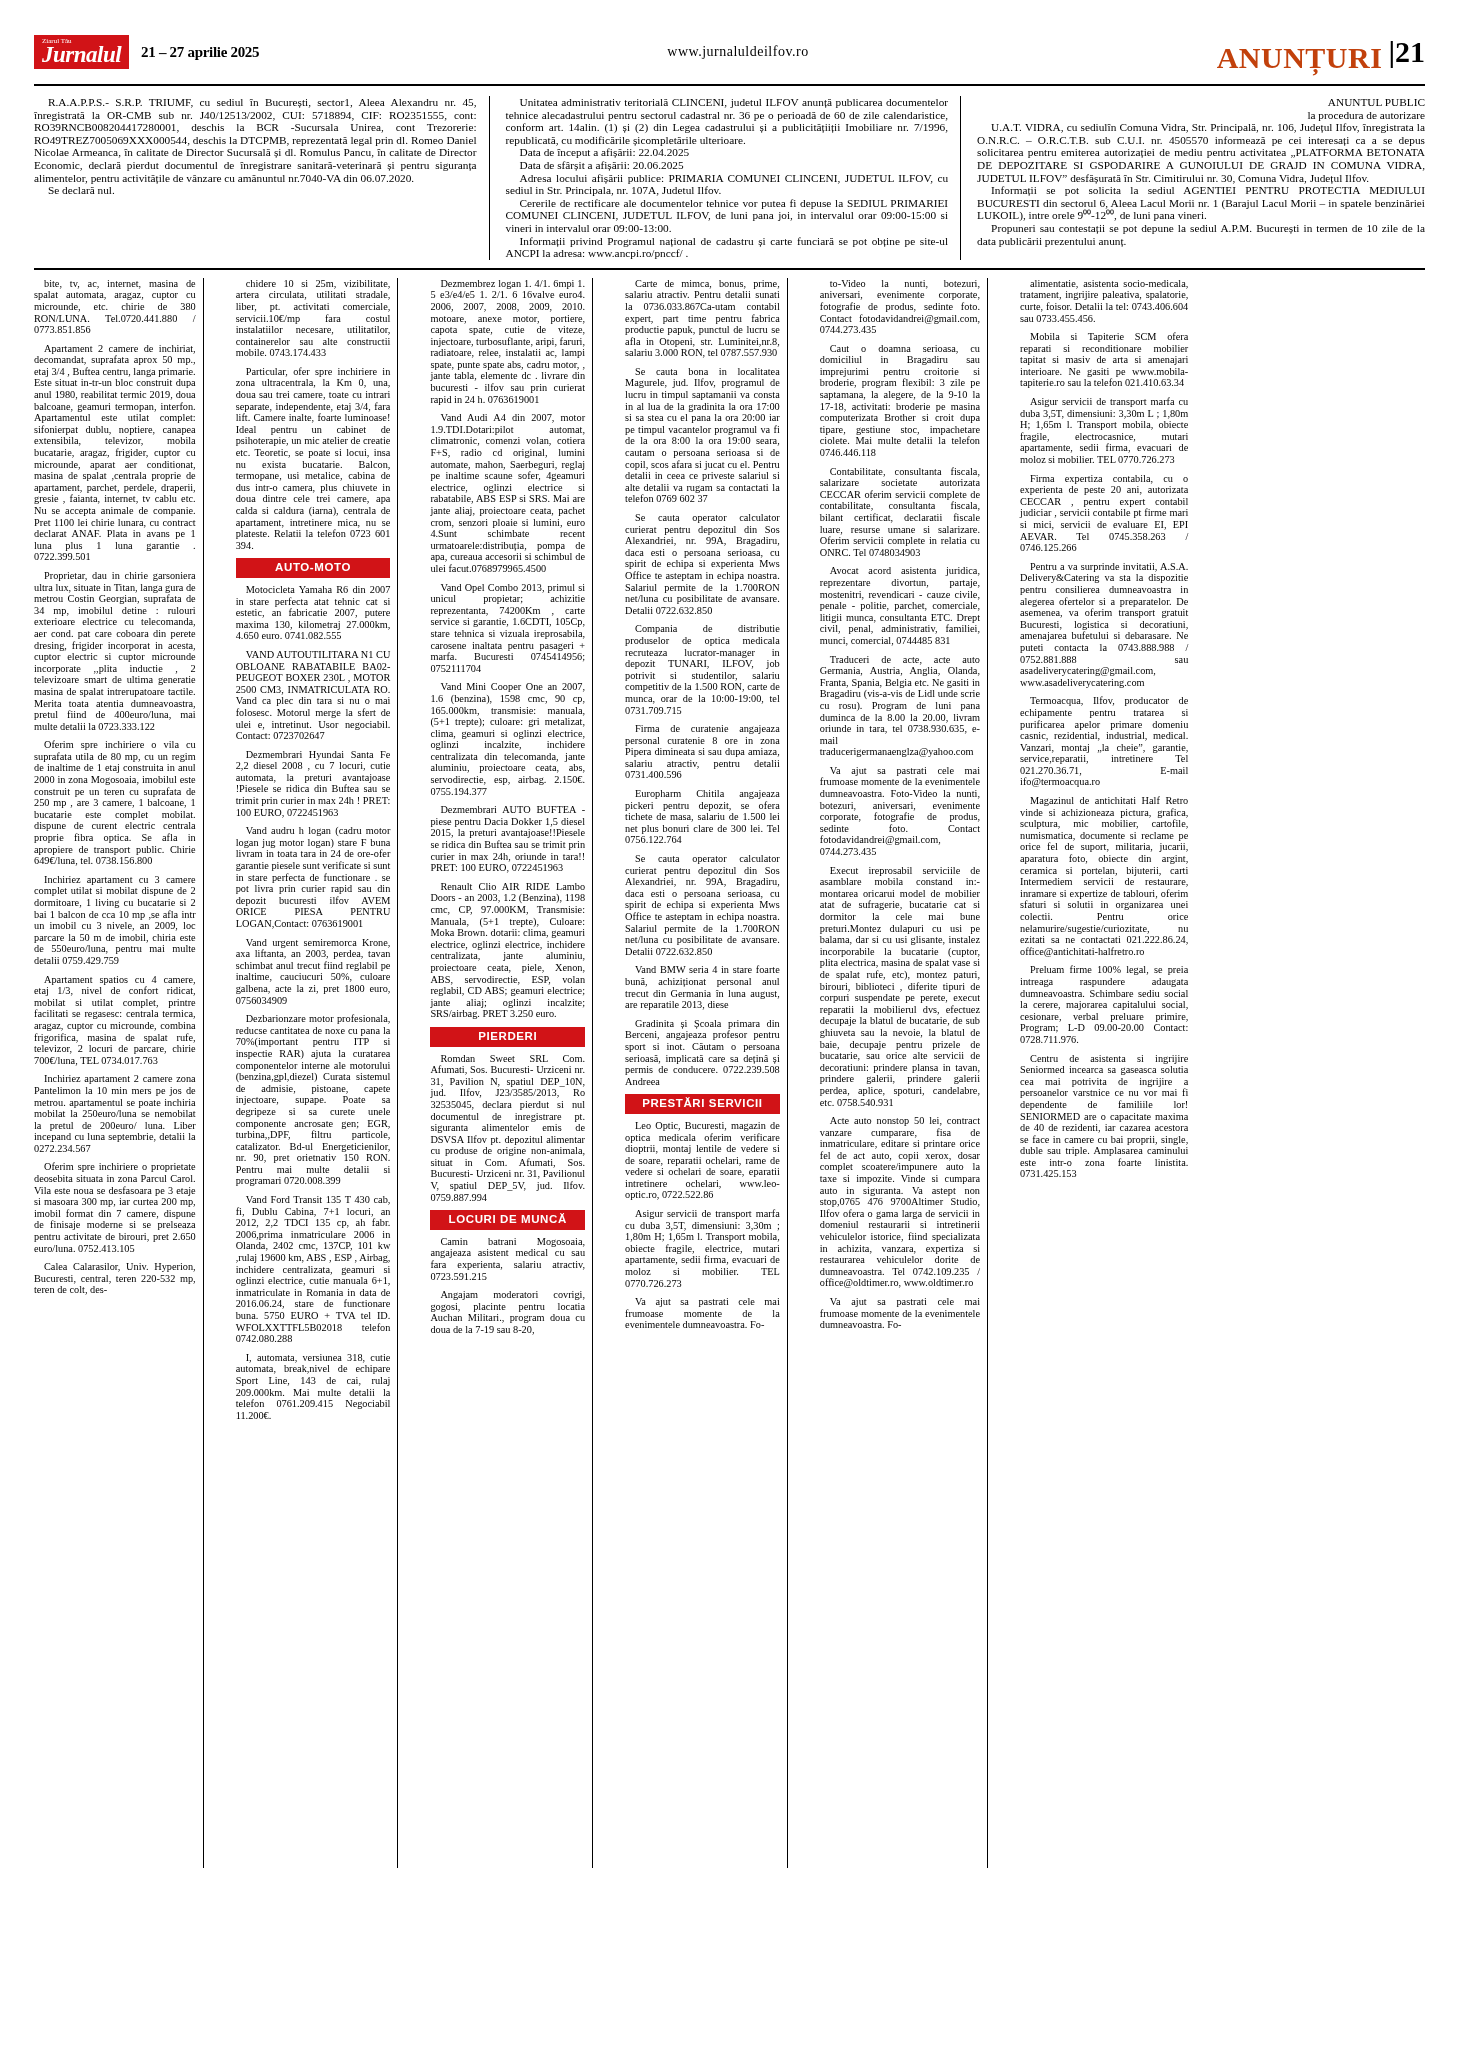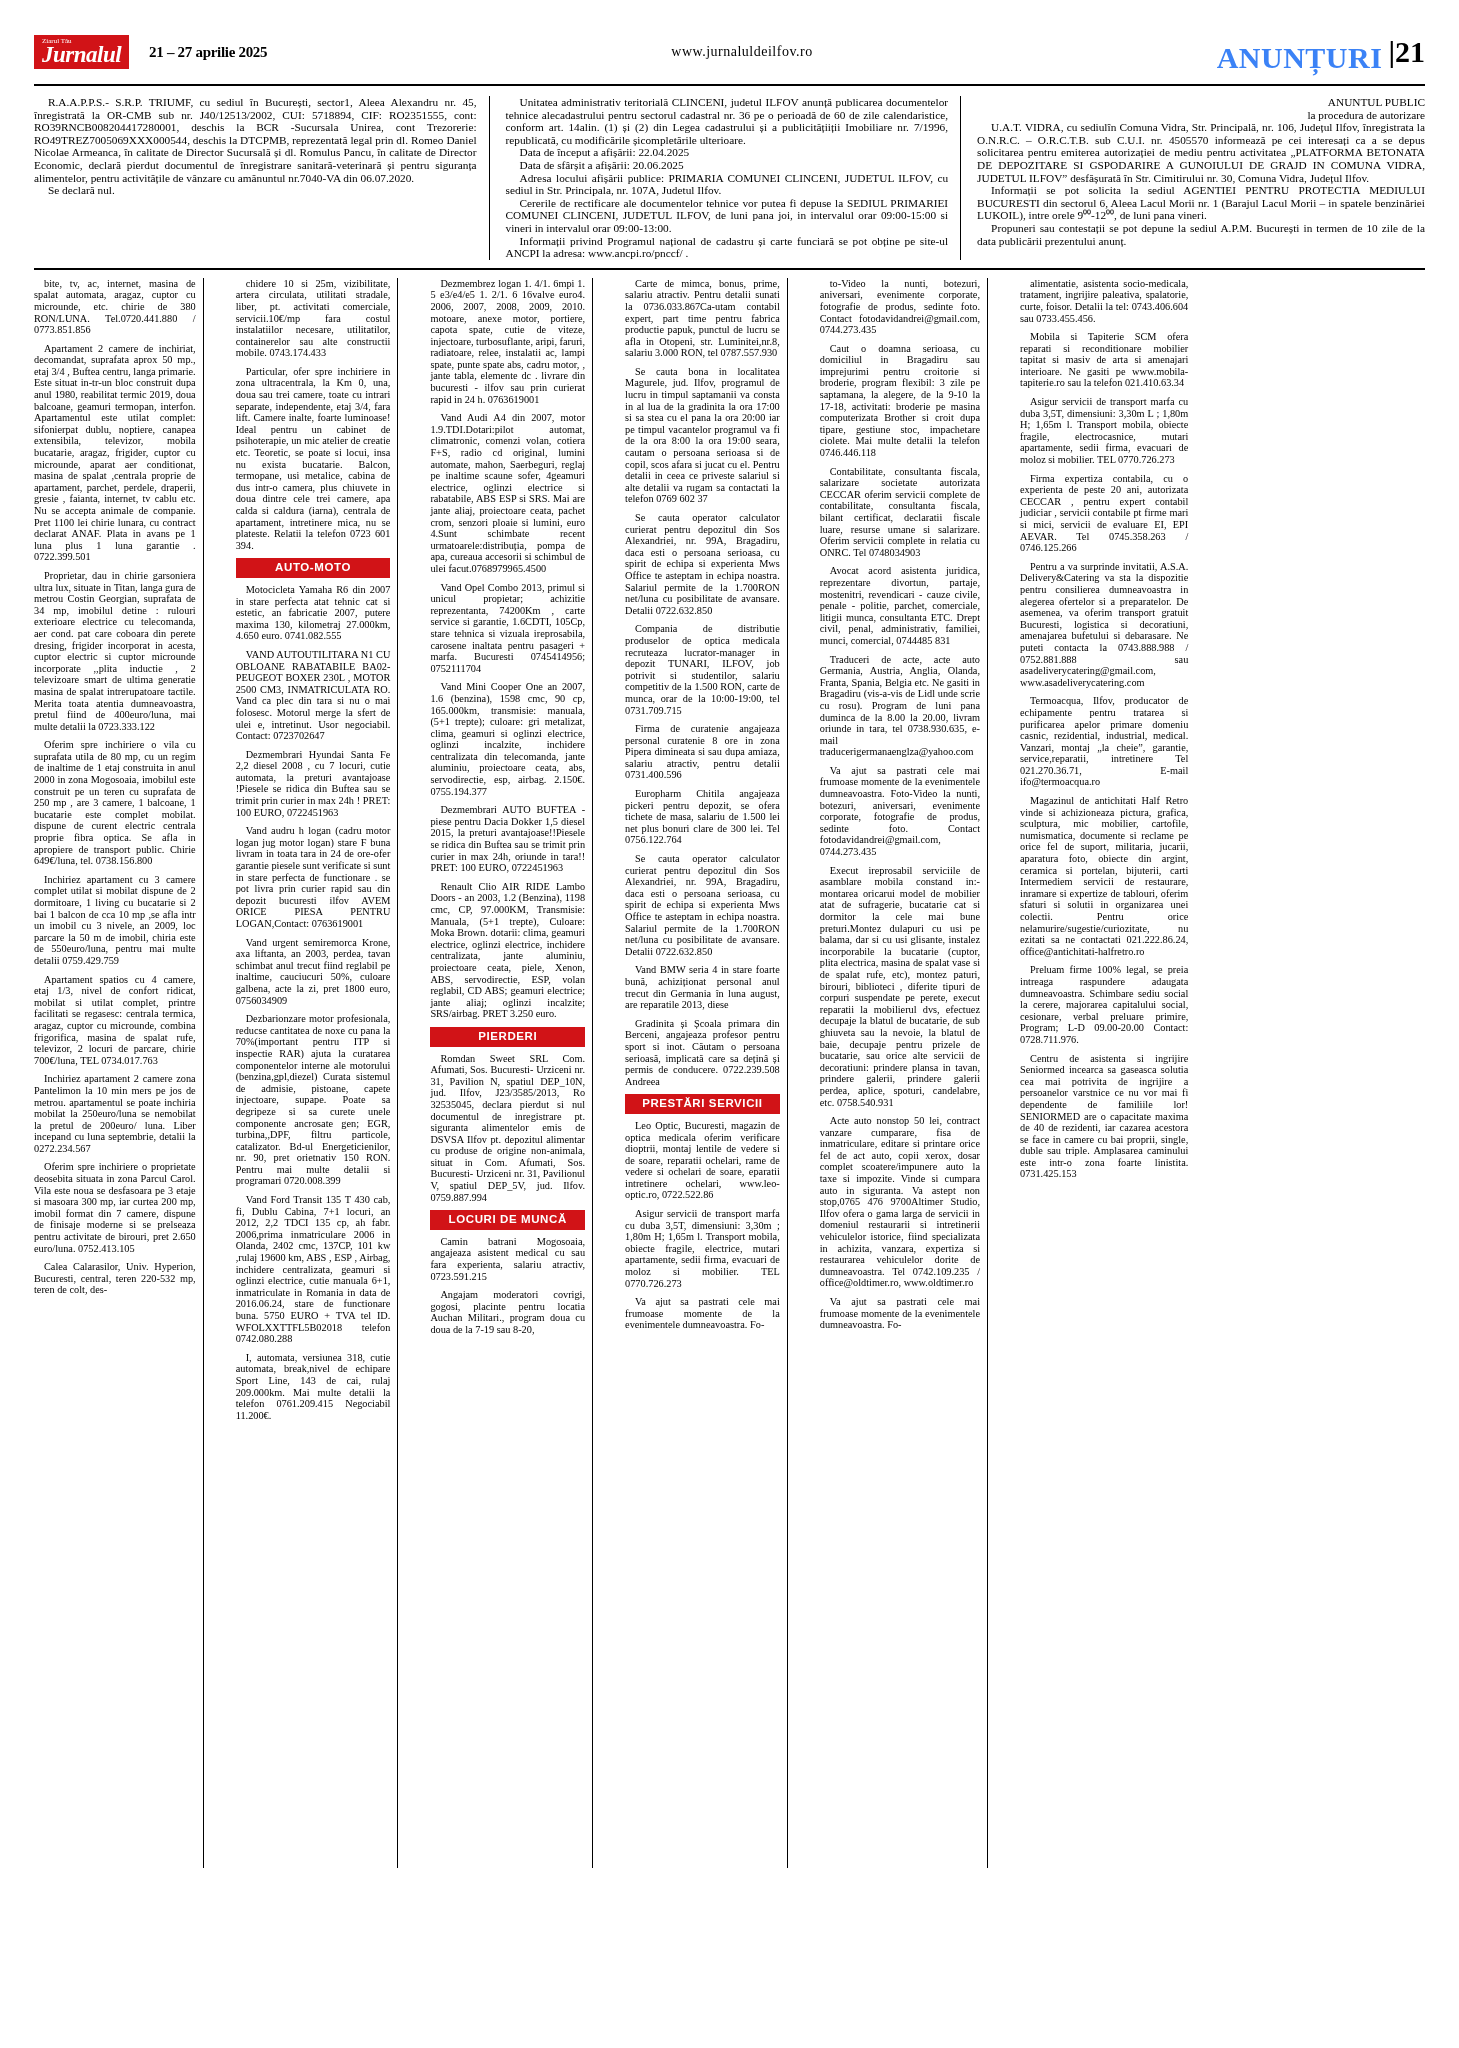--- a/index.html
+++ b/index.html
@@ -3,23 +3,23 @@
 <meta charset="utf-8">
 <style>
   html,body{margin:0;padding:0;background:#b9b9b9;}
   body{font-family:"Liberation Sans", sans-serif;}
   .page{width:1459px;height:2048px;background:#ffffff;margin:0 auto;position:relative;box-sizing:border-box;padding:26px 34px 22px 34px;}
   
   .masthead{display:flex;align-items:center;height:52px;border-bottom:2px solid #000;padding-bottom:6px;}
   .logo{background:#d11317;color:#fff;font-family:"Liberation Serif",serif;font-weight:bold;font-style:italic;font-size:22px;padding:3px 8px 4px 8px;letter-spacing:-0.5px;line-height:1;position:relative;}
   .logo .top{font-size:7px;font-style:normal;font-weight:normal;display:block;letter-spacing:0;line-height:7px;}
   .logo .main{display:block;font-size:23px;line-height:20px;}
-  .dateline{font-family:"Liberation Serif",serif;font-weight:bold;font-size:15px;margin-left:20px;letter-spacing:-0.3px;}
+  .dateline{font-family:"Liberation Serif",serif;font-weight:bold;font-size:15px;margin-left:12px;letter-spacing:-0.3px;}
   .site{flex:1;text-align:center;font-size:14px;font-family:"Liberation Serif",serif;letter-spacing:0.5px;}
-  .sectitle{font-family:"Liberation Serif",serif;font-weight:bold;font-size:30px;color:#3b82f6;letter-spacing:0.5px;margin-top:12px;}
+  .sectitle{font-family:"Liberation Serif",serif;font-weight:bold;font-size:30px;color:#c2410c;letter-spacing:0.5px;margin-top:12px;}
   .pagenum{font-family:"Liberation Serif",serif;font-weight:bold;font-size:30px;color:#000;margin-left:6px;}
   
   .topzone{display:flex;gap:4px;margin-top:10px;}
   .tbox{padding:0 12px;font-family:"Liberation Serif",serif;font-size:11.3px;line-height:12.6px;text-align:justify;}
   .tbox:first-child{padding-left:0;}
   .tbox.b1{width:33.2%;border-right:1px solid #000;}
   .tbox.b2{width:33.2%;border-right:1px solid #000;}
   .tbox.b3{width:33.6%;padding-right:0;}
   .tbox p{margin:0;text-indent:14px;}
   .ctr{text-align:right;font-weight:normal;text-indent:0 !important;}

